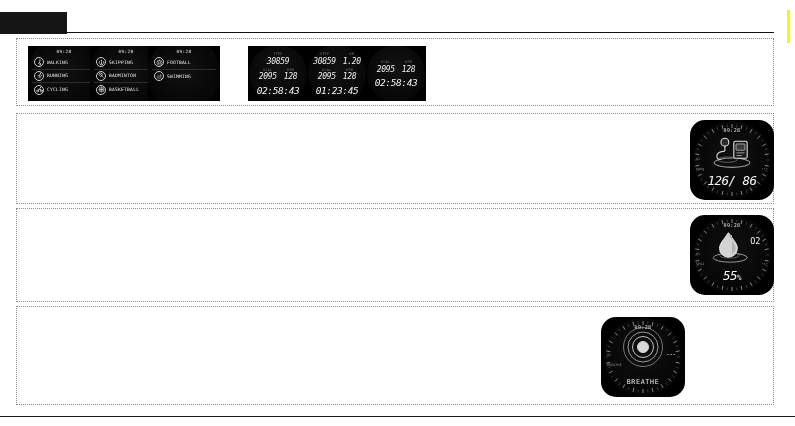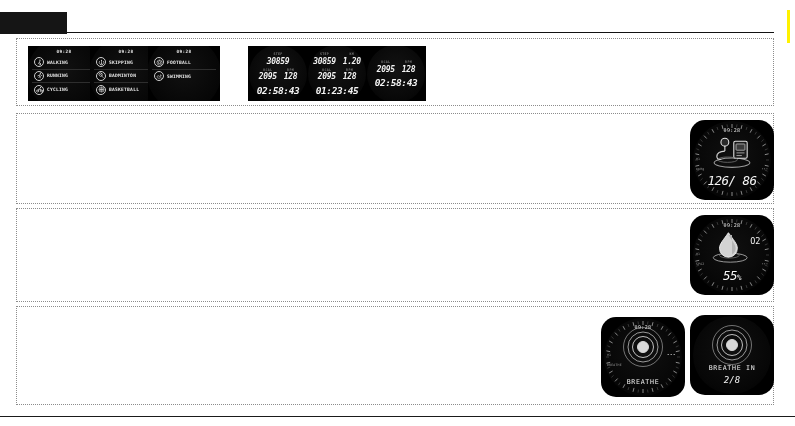--- a/index.html
+++ b/index.html
@@ -56,21 +56,20 @@
     left: 0; top: 416px;
     width: 795px; height: 0;
     border-top: 1.4px solid #1a1a1a;
   }
 
   
   .tile {
     position: absolute;
     background: #000000;
     overflow: hidden;
-    font-weight: bold;
   }
 
   .wtime {
     position: absolute;
     left: 0; right: 0;
     text-align: center;
     color: #e8e8e8;
     font-family: "DejaVu Sans Mono", monospace;
     letter-spacing: .4px;
   }
@@ -548,26 +547,15 @@
       <span class="r2"></span>
       <span class="r3"></span>
       <span class="r4"></span>
     </div>
     <span class="side-lab l" style="top:36px">#1</span>
     <span class="side-lab l" style="top:46px">BREATHE</span>
     <span class="dots3">•••</span>
     <div class="breathe-word">BREATHE</div>
   </div>
 
-  <div class="face" id="face-bin">
-    <div class="face-disc"></div>
-    <div class="rings">
-      <span class="r1"></span>
-      <span class="r2"></span>
-      <span class="r3"></span>
-      <span class="r4"></span>
-    </div>
-    <div class="breathe-word stacked">BREATHE IN</div>
-    <div class="breathe-count">2/8</div>
-  </div>
 
   <div class="baseline-rule"></div>
 </div>
 
 </body></html>

